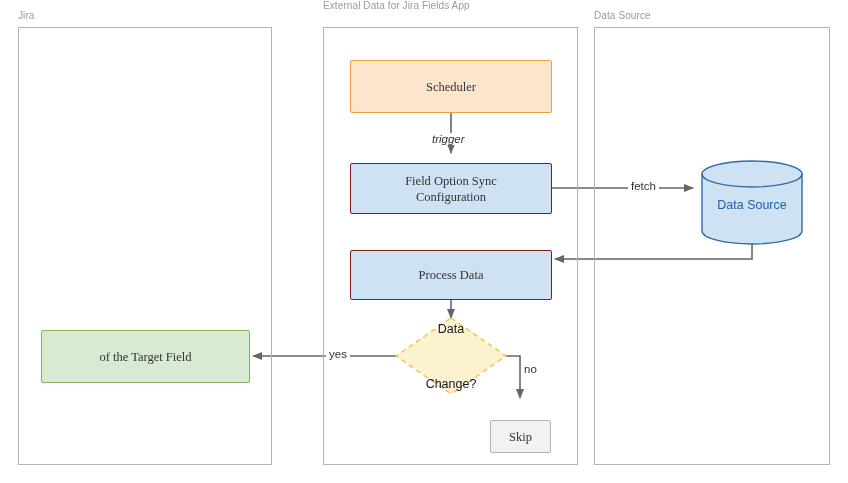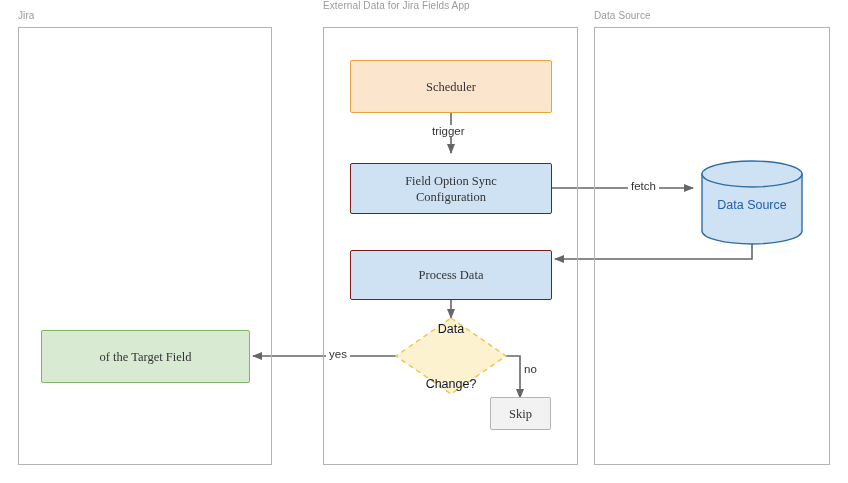--- a/index.html
+++ b/index.html
@@ -150,21 +150,21 @@
 <div class="lane-title" style="left:323px; top:0;">External Data for Jira Fields App</div>
 <div class="lane-box" style="left:323px; top:27px; width:255px; height:438px;"></div>
 
 <div class="lane-title" style="left:594px; top:10px;">Data Source</div>
 <div class="lane-box" style="left:594px; top:27px; width:236px; height:438px;"></div>
 
 <div class="node node-scheduler" style="left:350px; top:60px; width:202px; height:53px;">
   <span>Scheduler</span>
 </div>
 
-<div class="edge-label" style="left:429px; top:125px;">trigger</div>
+<div class="edge-label" style="left:429px; top:133px;font-style:italic;">trigger</div>
 
 <div class="node node-blue" style="left:350px; top:163px; width:202px; height:51px; flex-direction:column;">
   <span>Field Option Sync</span>
   <span>Configuration</span>
 </div>
 
 <div class="edge-label" style="left:628px; top:180px;">fetch</div>
 
 <div class="db-label" style="left:702px; top:194px; width:100px; height:22px;">Data Source</div>
 
@@ -178,15 +178,15 @@
 </div>
 
 <div class="edge-label" style="left:282px; top:348px;margin-left:44px;">yes</div>
 
 <div class="edge-label" style="left:521px; top:363px;">no</div>
 
 <div class="node node-green" style="left:41px; top:330px; width:209px; height:53px; flex-direction:column;">
   <span>of the Target Field</span>
 </div>
 
-<div class="node node-grey" style="left:490px; top:397px; width:61px; height:33px;">
+<div class="node node-grey" style="left:490px; top:420px; width:61px; height:33px;">
   <span>Skip</span>
 </div>
 
 </body></html>

